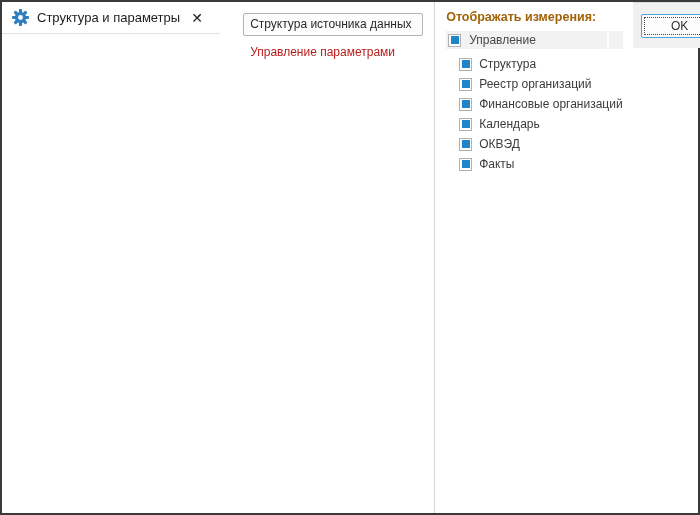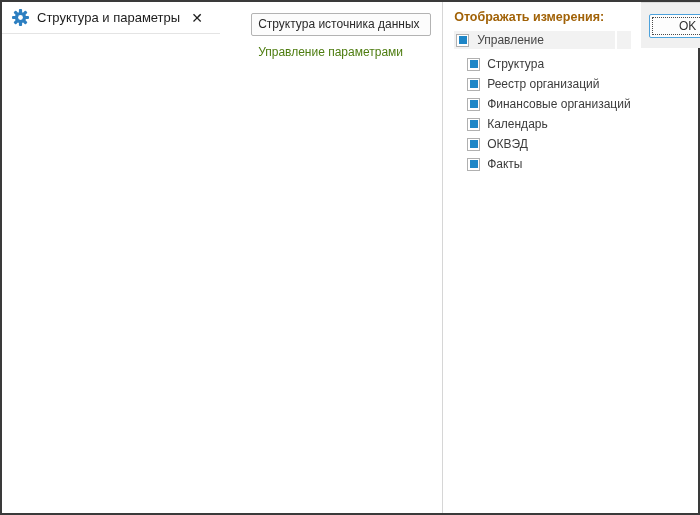--- a/index.html
+++ b/index.html
@@ -45,21 +45,21 @@
     width: 34px;
     height: 28px;
     display: flex;
     align-items: center;
     justify-content: center;
     font-size: 14px;
     color: #1c1c1c;
     cursor: default;
   }
   
-  .bodyrow { flex: 1; display: flex; min-height: 0; margin-left: 8px; }
+  .bodyrow { flex: 1; display: flex; min-height: 0; }
   .sidebar {
     width: 214px;
     min-width: 214px;
     border-right: 1px solid #d6d6d6;
     padding-top: 11px;
     background: #ffffff;
   }
   .side-item-selected {
     margin-left: 23px;
     width: 180px;
@@ -67,21 +67,21 @@
     border: 1px solid #b3b3b3;
     border-radius: 2px;
     background: #fcfcfc;
     padding: 3px 6px 4px 6px;
     white-space: nowrap;
     color: #2b2b2b;
   }
   .side-item-plain {
     margin: 9px 0 0 30px;
     white-space: nowrap;
-    color: #4d7c0f;
+    color: #b91c1c;
   }
   .main {
     flex: 1;
     display: flex;
     flex-direction: column;
     padding: 8px 10px 0 11px;
     min-width: 0;
   }
   .heading {
     font-weight: bold;

